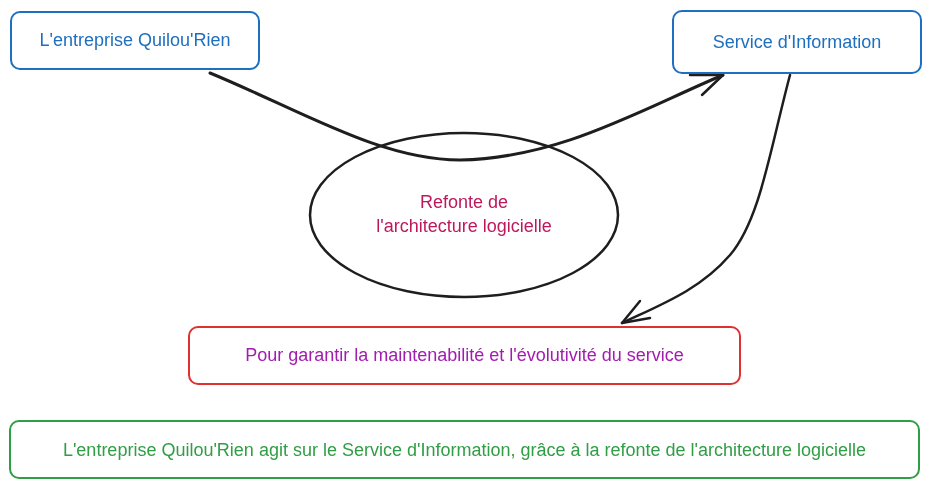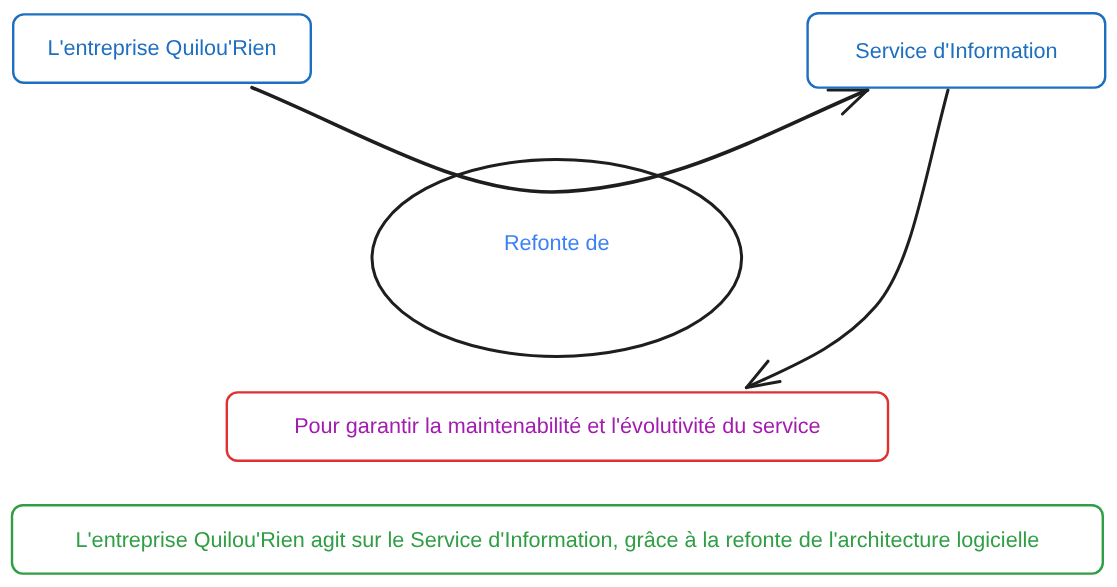--- a/index.html
+++ b/index.html
@@ -6,21 +6,21 @@
     body { width: 931px; height: 489px; position: relative; overflow: hidden;
            font-family: "Liberation Sans", sans-serif; }
     svg.edges { position: absolute; left: 0; top: 0; }
     .node { position: absolute; box-sizing: border-box; display: flex;
             align-items: center; justify-content: center; text-align: center;
             background: #ffffff; }
     .rounded { border-radius: 10px; border: 2px solid; }
     .blue { border-color: #1e6fbf; color: #1e6fbf; font-size: 18px; }
     .red { border-color: #e03131; color: #a21caf; font-size: 18px; }
     .green { border-color: #2f9e44; color: #2f9e44; font-size: 18px; line-height: 22px; }
-    .ellipse-label { position: absolute; color: #3b82f6; font-size: 18px;
+    .ellipse-label { position: absolute; color: #be185d; font-size: 18px;
                      text-align: center; line-height: 24px; }
   </style>
 </head>
 <body>
 
 <svg class="edges" width="931" height="489">
 
   <path d="M210,73 C300,110 380,160 460,160 C560,158 640,110 723,75" fill="none" stroke="#1e1e1e" stroke-width="3" stroke-linecap="round"></path>
   <path d="M690,75 L723,75 L702,95" fill="none" stroke="#1e1e1e" stroke-width="2.5" stroke-linecap="round" stroke-linejoin="round"></path>
 
@@ -33,20 +33,21 @@
 <div class="node rounded blue" style="left:10px; top:11px; width:250px; height:59px;">
   <span>L'entreprise Quilou'Rien</span>
 </div>
 
 <div class="node rounded blue" style="left:672px; top:10px; width:250px; height:64px;">
   <span>Service d'Information</span>
 </div>
 
 <div class="ellipse-label" style="left:330px; top:190px; width:268px;">
   <div>Refonte de</div>
+  <div>l'architecture logicielle</div>
 </div>
 
 <div class="node rounded red" style="left:188px; top:326px; width:553px; height:59px;">
   <span>Pour garantir la maintenabilité et l'évolutivité du service</span>
 </div>
 
 <div class="node rounded green" style="left:9px; top:420px; width:911px; height:59px; flex-direction:row;">
   <div>L'entreprise Quilou'Rien agit sur le Service d'Information, grâce à la refonte de l'architecture logicielle</div>
 </div>
 

